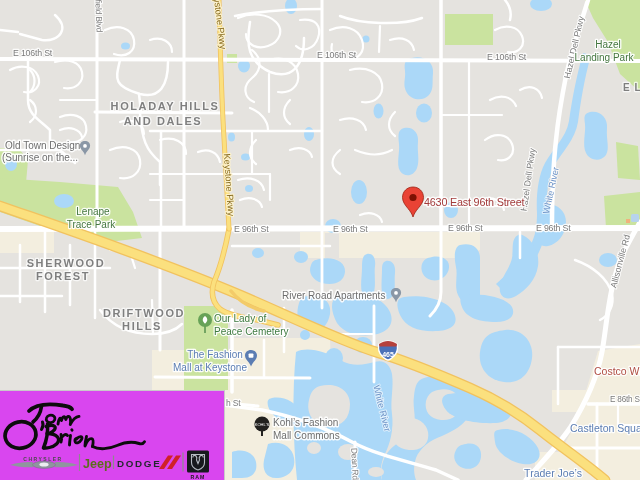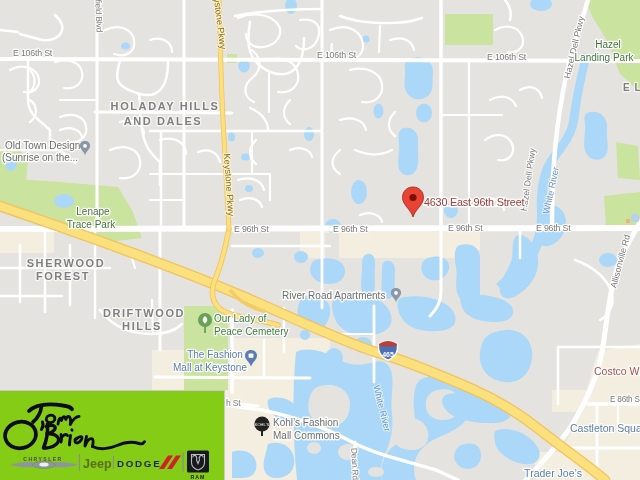--- a/index.html
+++ b/index.html
@@ -1,18 +1,18 @@
 <!DOCTYPE html>
 <html><head>
 <meta charset="utf-8">
 <style>
   html,body{margin:0;padding:0;}
   body{width:640px;height:480px;overflow:hidden;font-family:"Liberation Sans",sans-serif;}
   #map{position:absolute;left:0;top:0;width:640px;height:480px;}
-  #logo{position:absolute;left:0;top:390px;width:224px;height:90px;background:#84cc16;border-top:1px solid #c9c9c9;border-right:1px solid #c9c9c9;}
+  #logo{position:absolute;left:0;top:390px;width:224px;height:90px;background:#d946ef;border-top:1px solid #c9c9c9;border-right:1px solid #c9c9c9;}
 </style>
 </head>
 <body>
 <svg id="map" width="640" height="480" viewBox="0 0 640 480">
   <rect x="0" y="0" width="640" height="480" fill="#e5e3df"></rect>
   <g id="beige" fill="#f3eedf">
     <rect x="0" y="231" width="54" height="22"></rect>
     <polygon points="152,350 232,350 232,338 330,338 335,480 152,480"></polygon>
     <polygon points="640,344 598,351 576,424 543,480 640,480"></polygon>
     <rect x="535" y="452" width="50" height="28"></rect>

